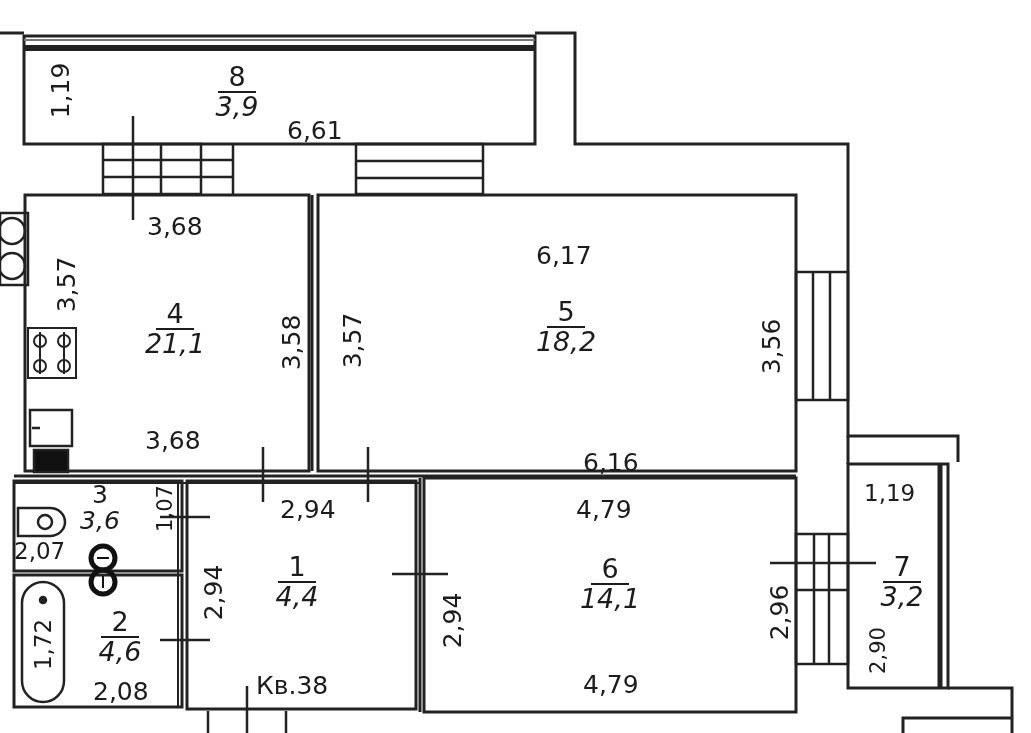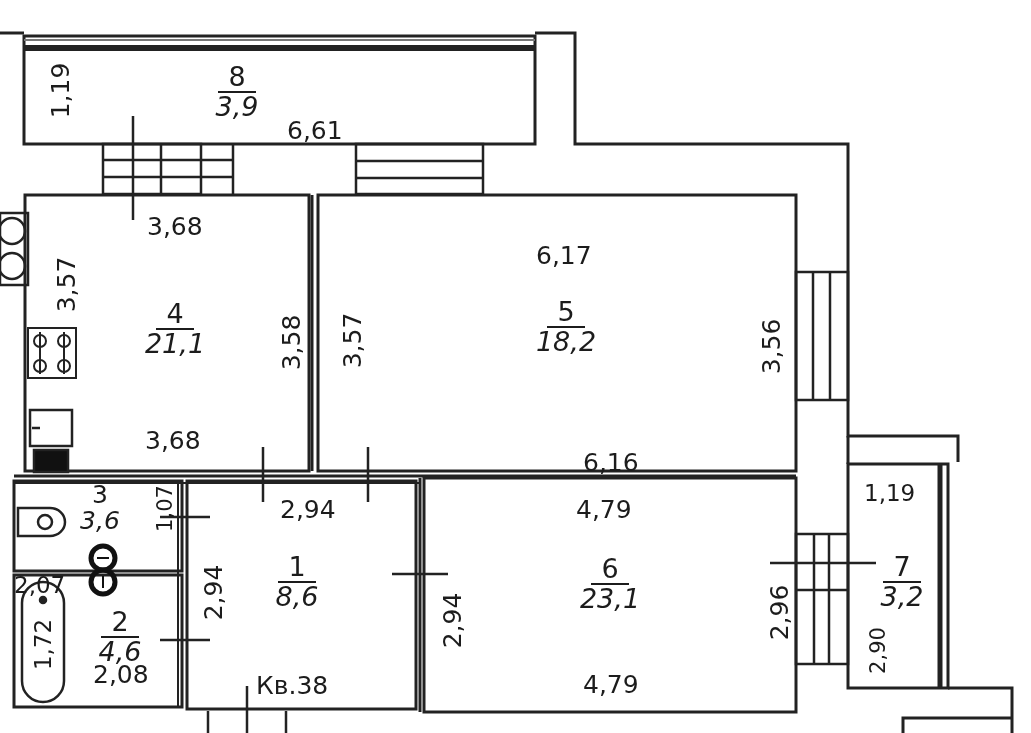--- a/index.html
+++ b/index.html
@@ -150,41 +150,41 @@
 <span class="lbl v" style="left:325px;top:328px;">3,57</span>
 <span class="lbl v" style="left:744px;top:334px;">3,56</span>
 <div class="room" style="left:520px;top:298px;width:92px;">
   <span class="num">5</span><span class="area">18,2</span>
 </div>
 
 <div class="room" style="left:70px;top:482px;width:60px;font-size:25px;">
   <span style="display:block">3</span>
     <span class="area">3,6</span>
 </div>
-<span class="lbl" style="left:14px;top:540px;font-size:23px;margin-top:34px;">2,07</span>
+<span class="lbl" style="left:14px;top:540px;font-size:23px;">2,07</span>
 <span class="lbl v" style="left:142px;top:498px;font-size:21px;">1,07</span>
 
 <div class="room" style="left:90px;top:608px;width:60px;">
   <span class="num">2</span><span class="area">4,6</span>
 </div>
-<span class="lbl" style="left:93px;top:662px;">2,08</span>
+<span class="lbl" style="left:93px;top:679px;">2,08</span>
 <span class="lbl v" style="left:18px;top:633px;font-size:23px;">1,72</span>
 
 <span class="lbl" style="left:280px;top:497px;">2,94</span>
 <span class="lbl v" style="left:186px;top:580px;">2,94</span>
 <div class="room" style="left:262px;top:553px;width:70px;">
-  <span class="num">1</span><span class="area">8,6</span>
+  <span class="num">1</span><span class="area">4,4</span>
 </div>
 <span class="lbl" style="left:256px;top:673px;">Кв.38</span>
 
 <span class="lbl" style="left:576px;top:497px;">4,79</span>
 <span class="lbl" style="left:583px;top:672px;">4,79</span>
 <span class="lbl v" style="left:425px;top:608px;">2,94</span>
 <span class="lbl v" style="left:752px;top:600px;">2,96</span>
 <div class="room" style="left:570px;top:555px;width:80px;">
-  <span class="num">6</span><span class="area">23,1</span>
+  <span class="num">6</span><span class="area">14,1</span>
 </div>
 
 <span class="lbl" style="left:864px;top:482px;font-size:23px;">1,19</span>
 <span class="lbl v" style="left:855px;top:640px;font-size:21px;">2,90</span>
 <div class="room" style="left:872px;top:553px;width:60px;">
   <span class="num">7</span><span class="area">3,2</span>
 </div>
 
 </body></html>

